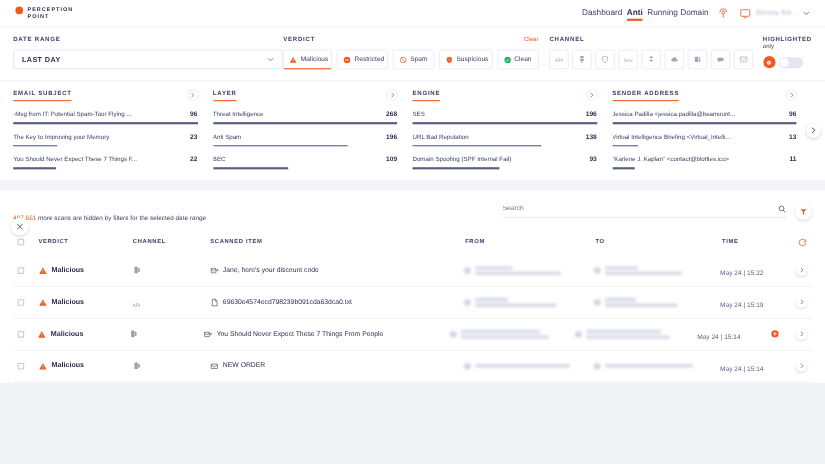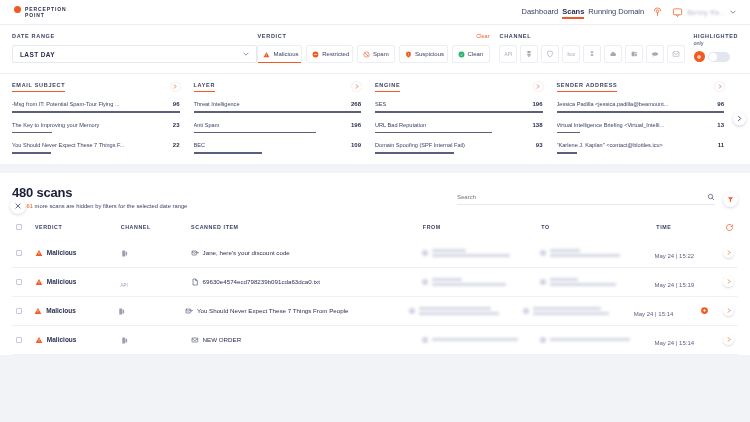--- a/index.html
+++ b/index.html
@@ -208,21 +208,21 @@
   <div class="topnav">
     <div class="logo">
       <div class="logo-dot"></div>
       <div>
         <div class="logo-text">PERCEPTION</div>
         <div class="logo-text">POINT</div>
       </div>
     </div>
     <div class="nav-right">
       <a class="nav-link">Dashboard</a>
-      <a class="nav-link active">Scans</a>
+      <a class="nav-link active">Anti</a>
       <a class="nav-link">Running Domain</a>
       <div class="nav-icons">
         <svg class="nav-icon" viewBox="0 0 24 24" fill="none" stroke="#f15a22" stroke-width="1.6">
           <circle cx="12" cy="9" r="3"></circle>
             <path d="M12 12v8"></path>
             <path d="M5 9a7 7 0 0 1 14 0"></path>
         </svg>
         <svg class="nav-icon" viewBox="0 0 24 24" fill="none" stroke="#f15a22" stroke-width="1.6">
           <rect x="3" y="4" width="18" height="13" rx="2"></rect>
             <path d="M9 17l3 4 3-4"></path>
@@ -526,21 +526,20 @@
 
   <div class="close-chip">
     <svg viewBox="0 0 10 10" fill="none" stroke="#3a3f63" stroke-width="1.3">
         <path d="M1 1l8 8M9 1l-8 8"></path>
       </svg>
   </div>
 
   <div class="scans-panel">
     <div class="scans-top">
       <div>
-        <div class="scans-count">480 scans</div>
         <div class="scans-sub">
           <span class="hidden-num">497,661</span>
           <span>more scans are hidden by filters for the selected date range</span>
         </div>
       </div>
       <div class="search-area">
         <div class="search-box">
           <input class="search-input" type="text" placeholder="Search" style="">
           <svg class="search-icon" viewBox="0 0 24 24" fill="none" stroke="#3a3f63" stroke-width="2">
               <circle cx="10.5" cy="10.5" r="6.5"></circle>

